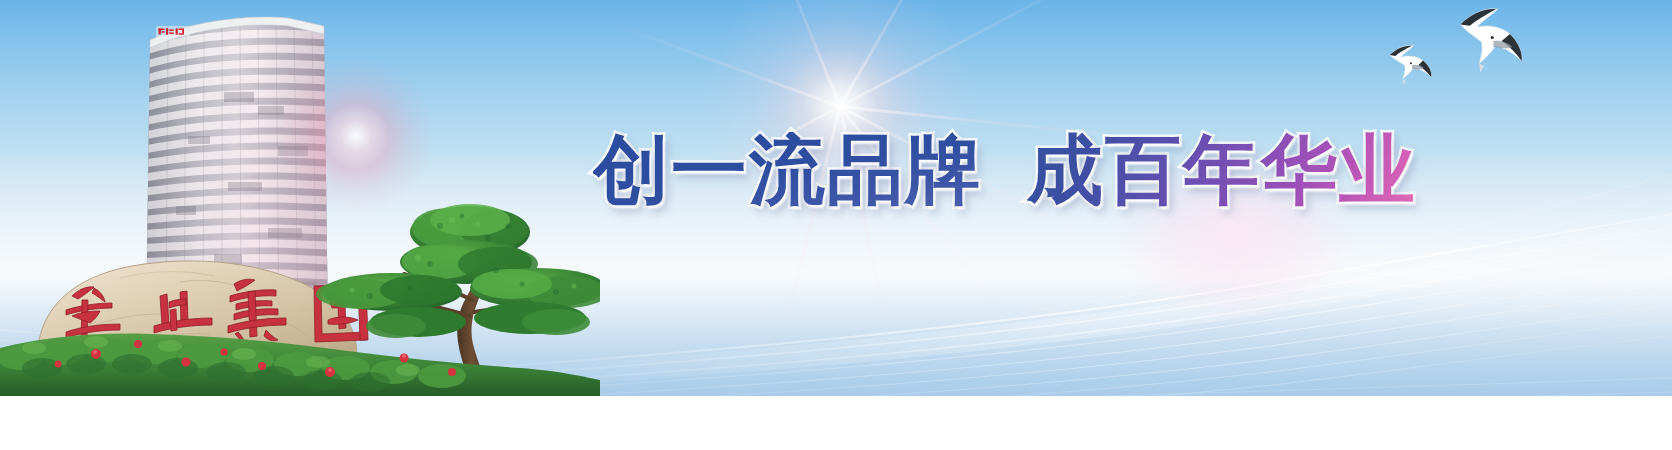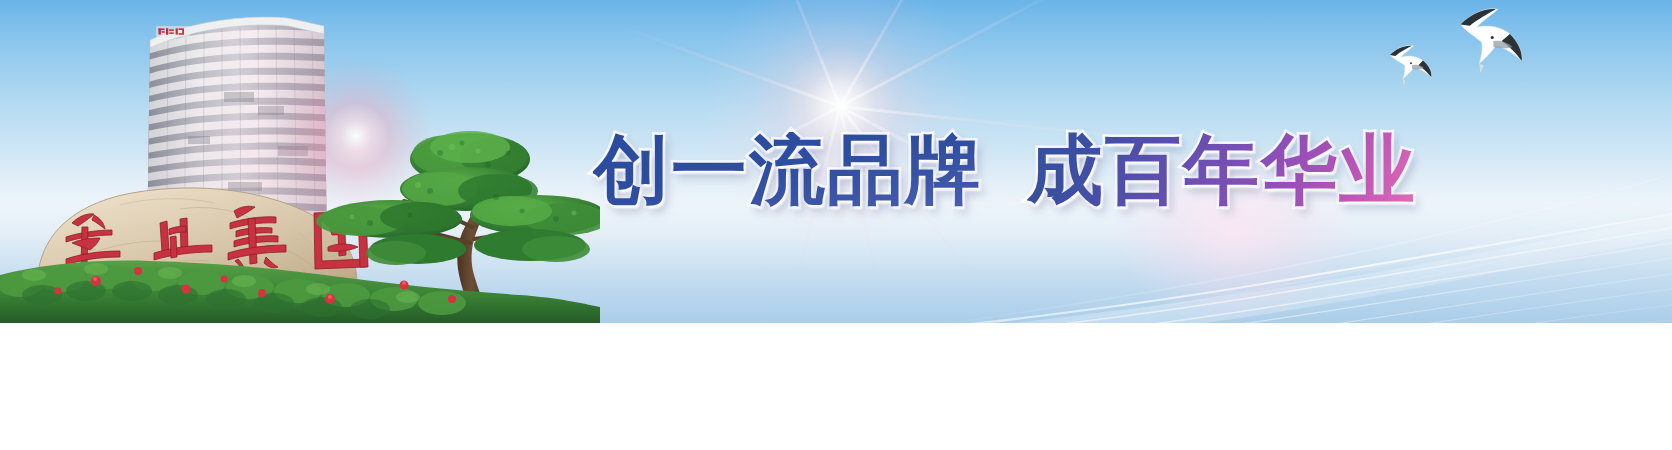--- a/index.html
+++ b/index.html
@@ -8,21 +8,21 @@
     padding: 0;
     background: #ffffff;
   }
   body {
     font-family: "Liberation Sans", sans-serif;
   }
 
   .banner {
     position: relative;
     width: 1672px;
-    height: 323px;
+    height: 396px;
     overflow: hidden;
     
     background:
       linear-gradient(180deg,
         #6ab4e8 0%,
         #84c2ec 10%,
         #9fd0ee 22%,
         #bcdef2 36%,
         #d5e8f5 50%,
         #e6f0f8 62%,

